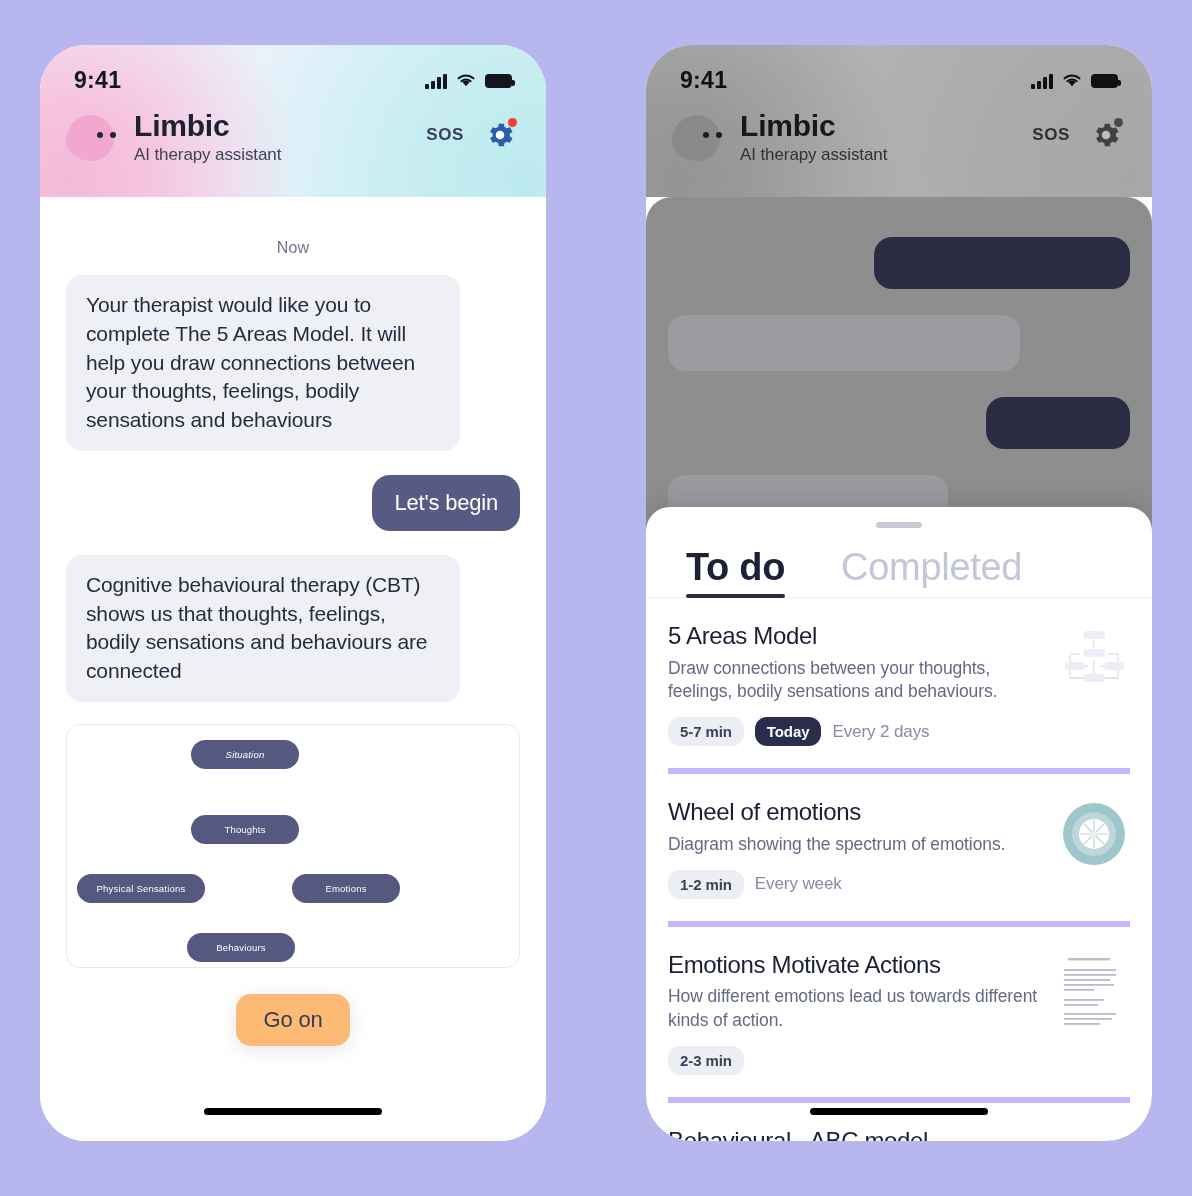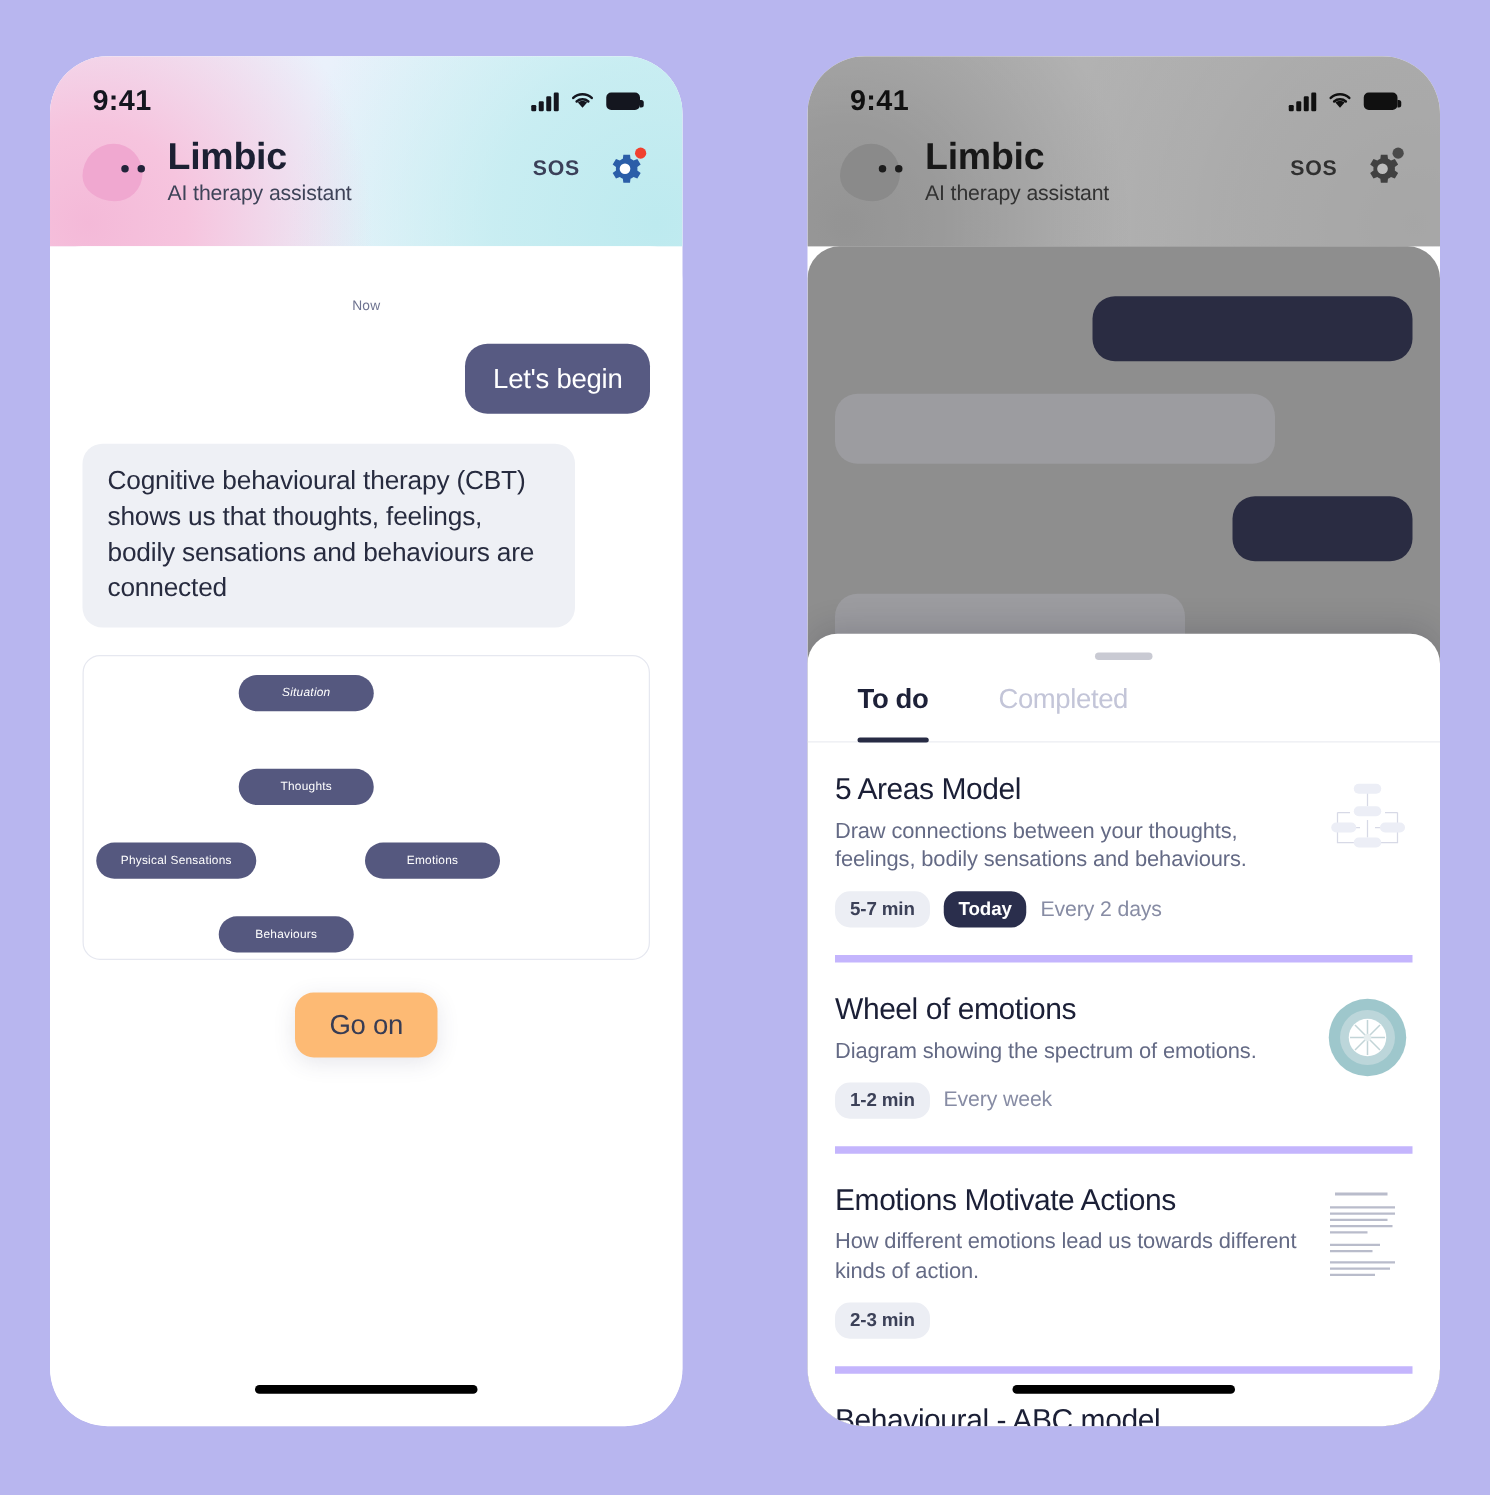--- a/index.html
+++ b/index.html
@@ -89,21 +89,21 @@
     width: 9px; height: 9px; border-radius: 50%; background: #f0402f;
   }
 
   
   .sheetcard {
     position: absolute; left: 0; right: 0; top: 152px; bottom: 0;
     background: #fff; border-radius: 26px 26px 46px 46px;
   }
   .chat { padding: 42px 26px 0 26px; }
   .nowlabel {
-    text-align: center; font-size: 11px; color: #6e7390;
+    text-align: center; font-size: 16px; color: #6e7390;
     margin-bottom: 18px; letter-spacing: .1px;
   }
   .bub {
     font-size: 21px; line-height: 1.37; letter-spacing: -0.15px;
     padding: 16px 20px; border-radius: 16px; max-width: 394px;
   }
   .bub.bot { background: #eef0f5; color: #272b3f; }
   .bub.user {
     background: #575a82; color: #ffffff; border-radius: 18px;
     margin-left: auto; width: fit-content; padding: 13px 22px;
@@ -121,21 +121,21 @@
   .node {
     position: absolute; background: #55587f; color: #fff;
     border-radius: 30px; font-size: 9.5px; letter-spacing: .2px;
     display: flex; align-items: center; justify-content: center;
     height: 29px;
   }
   .n-situation  { width: 108px; left: 124px; top: 15px; font-style: italic; }
   .n-thoughts   { width: 108px; left: 124px; top: 90px; }
   .n-physical   { width: 128px; left: 10px;  top: 149px; }
   .n-emotions   { width: 108px; left: 225px; top: 149px; }
-  .n-behaviours { width: 108px; left: 108px; top: 208px; }
+  .n-behaviours { width: 108px; left: 120px; top: 208px; }
 
   
   .goonrow { display: flex; justify-content: center; margin-top: 26px; }
   .goon {
     background: #fdba74; color: #373c54; font-size: 22px;
     padding: 13px 28px; border-radius: 15px; letter-spacing: -0.2px;
     box-shadow: 0 4px 18px rgba(60,64,100,0.13);
   }
 
   
@@ -169,21 +169,21 @@
     overflow: hidden;
   }
   .grabber {
     width: 46px; height: 6px; background: #c9cad3; border-radius: 4px;
     margin: 15px auto 0 auto;
   }
   .tabs {
     display: flex; gap: 56px; padding: 18px 40px 0 40px;
     border-bottom: 1px solid #ecedf2;
   }
-  .tab { font-size: 22px; letter-spacing: -0.3px; padding-bottom: 21px; position: relative; }
+  .tab { font-size: 38px; letter-spacing: -0.3px; padding-bottom: 8px; position: relative; }
   .tab.active { color: #1d2138; font-weight: bold; }
   .tab.active::after {
     content:''; position:absolute; left:0; right:0; bottom:-1px;
     height:4px; background:#272b44; border-radius:2px;
   }
   .tab.inactive { color: #c3c5d8; font-weight: normal; }
 
   .list { padding: 0 22px; }
   .item {
     display: flex; align-items: flex-start; gap: 14px;
@@ -257,20 +257,21 @@
             <span class="dot"></span>
           </span>
         </div>
       </div>
     </div>
 
     <div class="sheetcard">
       <div class="chat">
         <div class="nowlabel">Now</div>
 
+        <div class="bub bot">Your therapist would like you to complete The 5 Areas Model. It will help you draw connections between your thoughts, feelings, bodily sensations and behaviours</div>
 
         <div class="row-user">
           <div class="bub user">Let's begin</div>
         </div>
 
         <div class="gap"></div>
         <div class="bub bot">Cognitive behavioural therapy (CBT) shows us that thoughts, feelings, bodily sensations and behaviours are connected</div>
 
         <div class="diagramcard">
           <div class="node n-situation">Situation</div>

